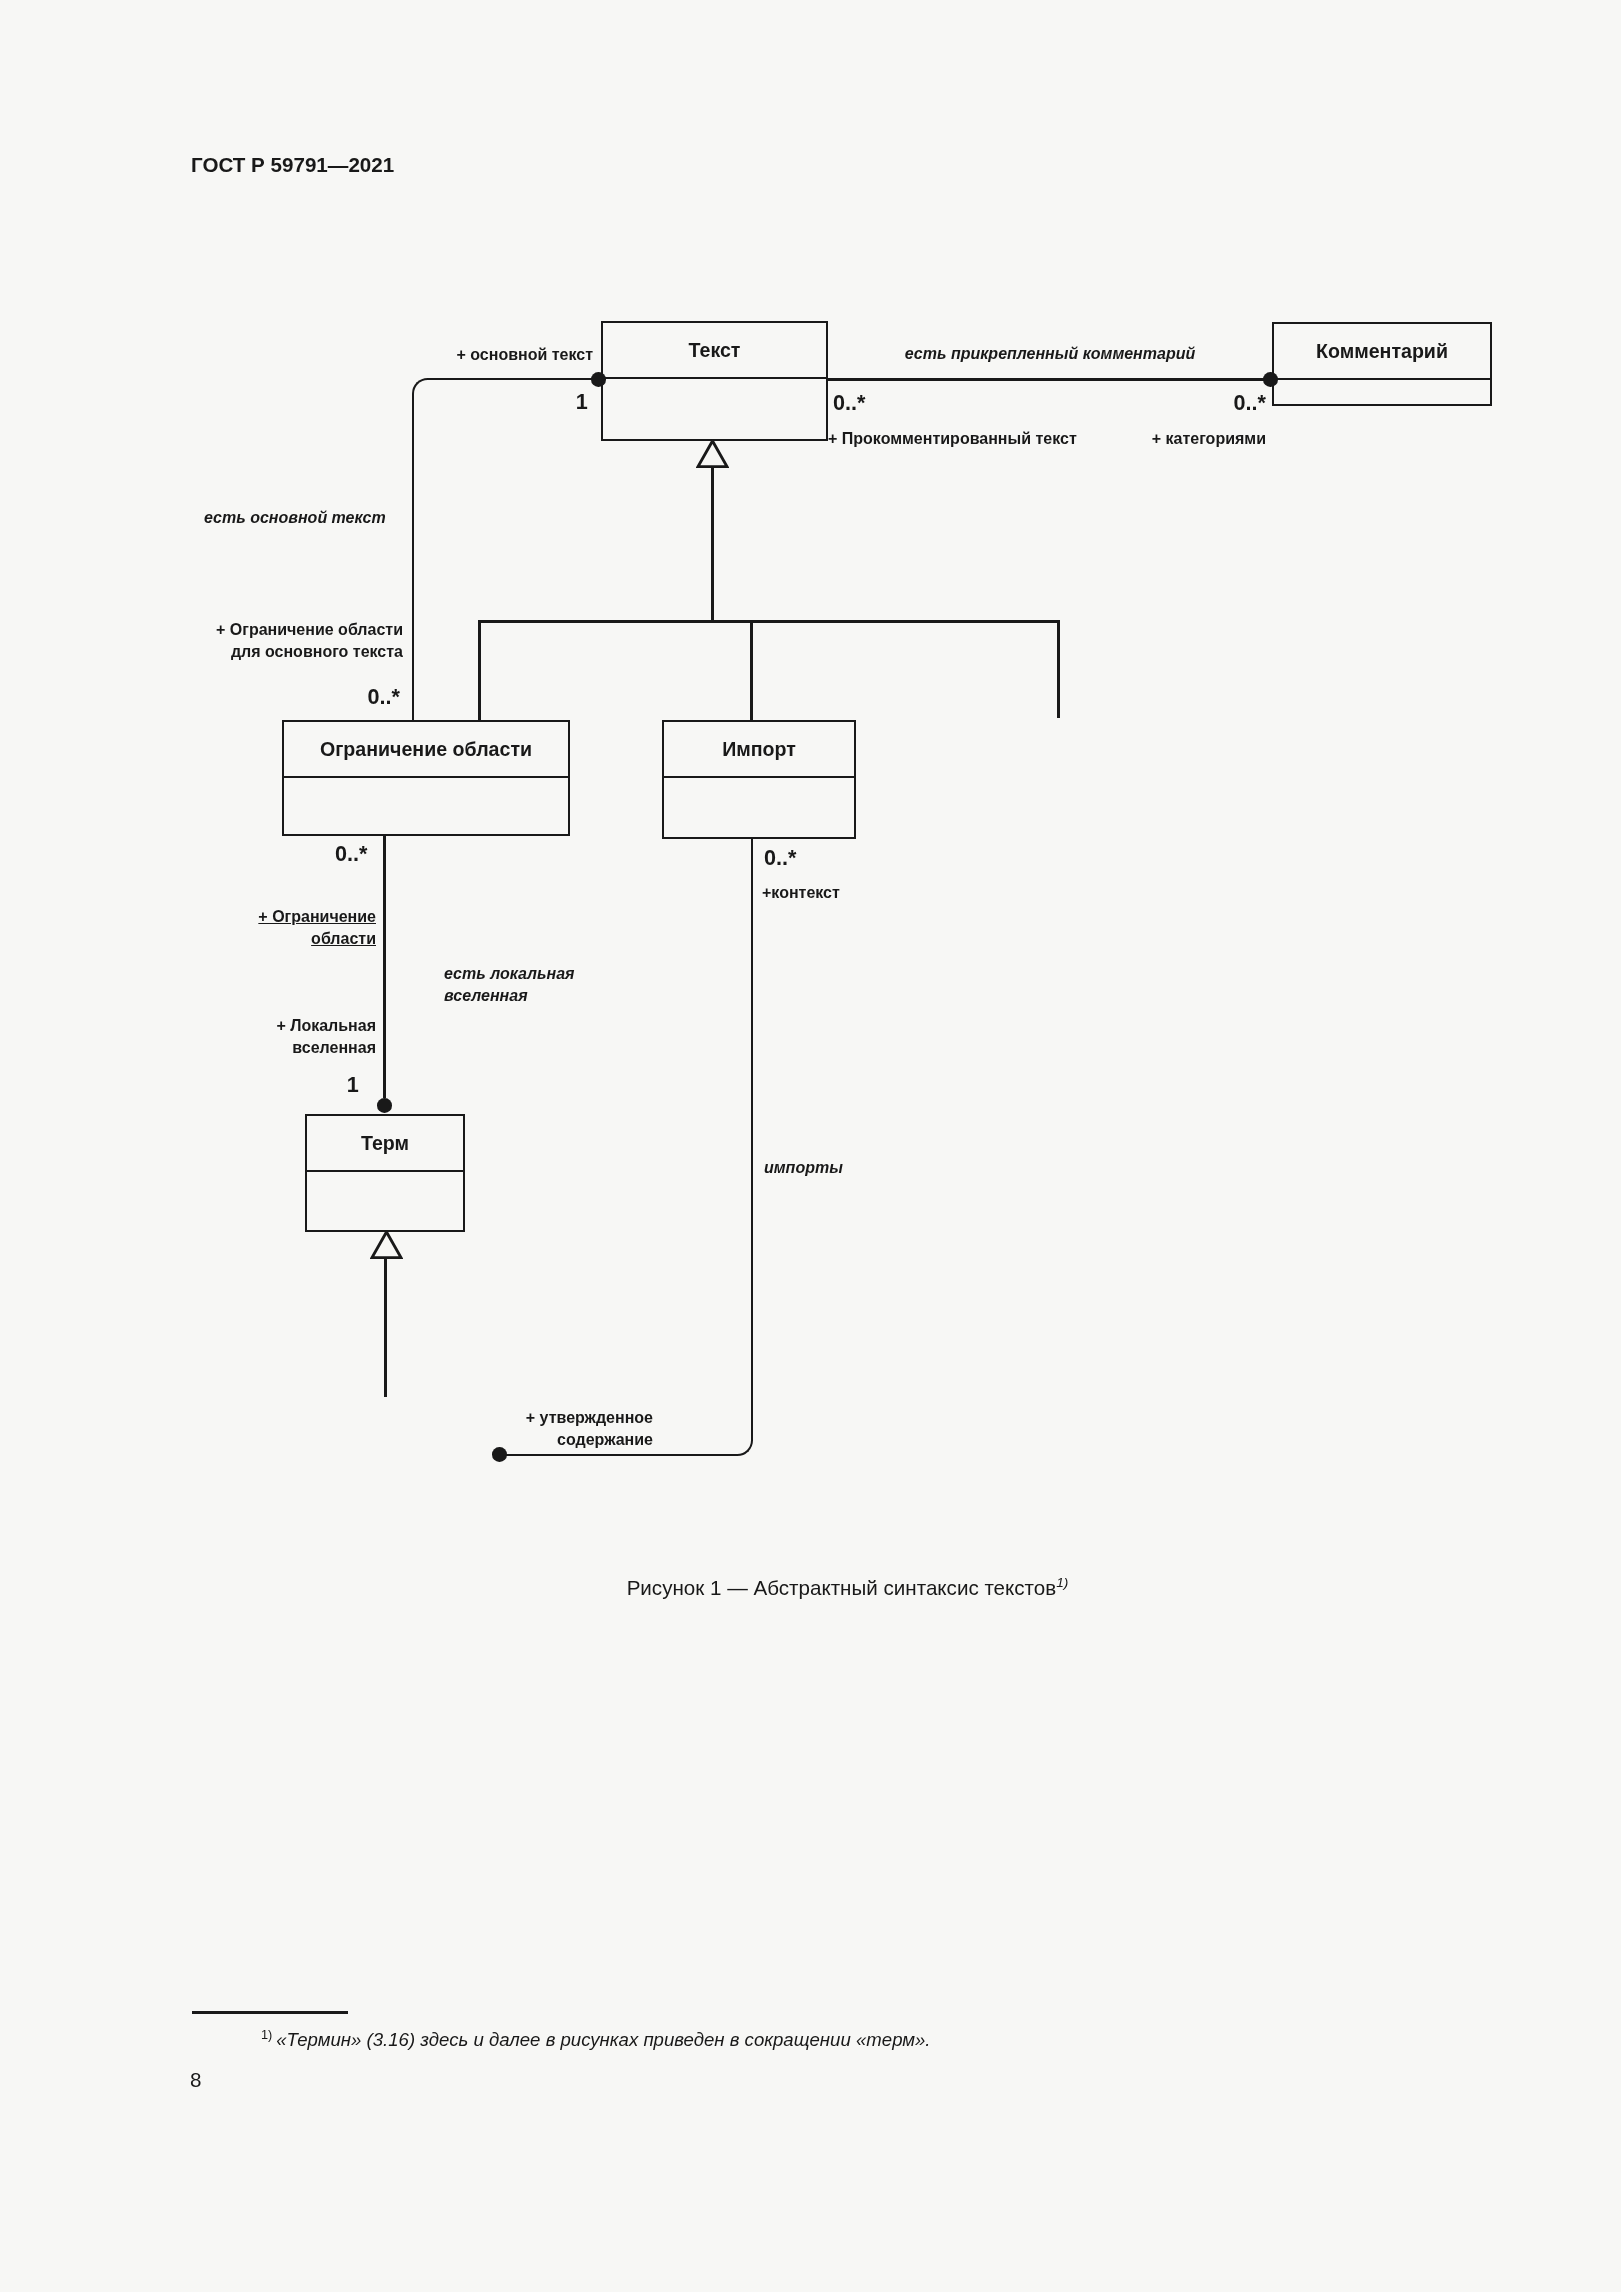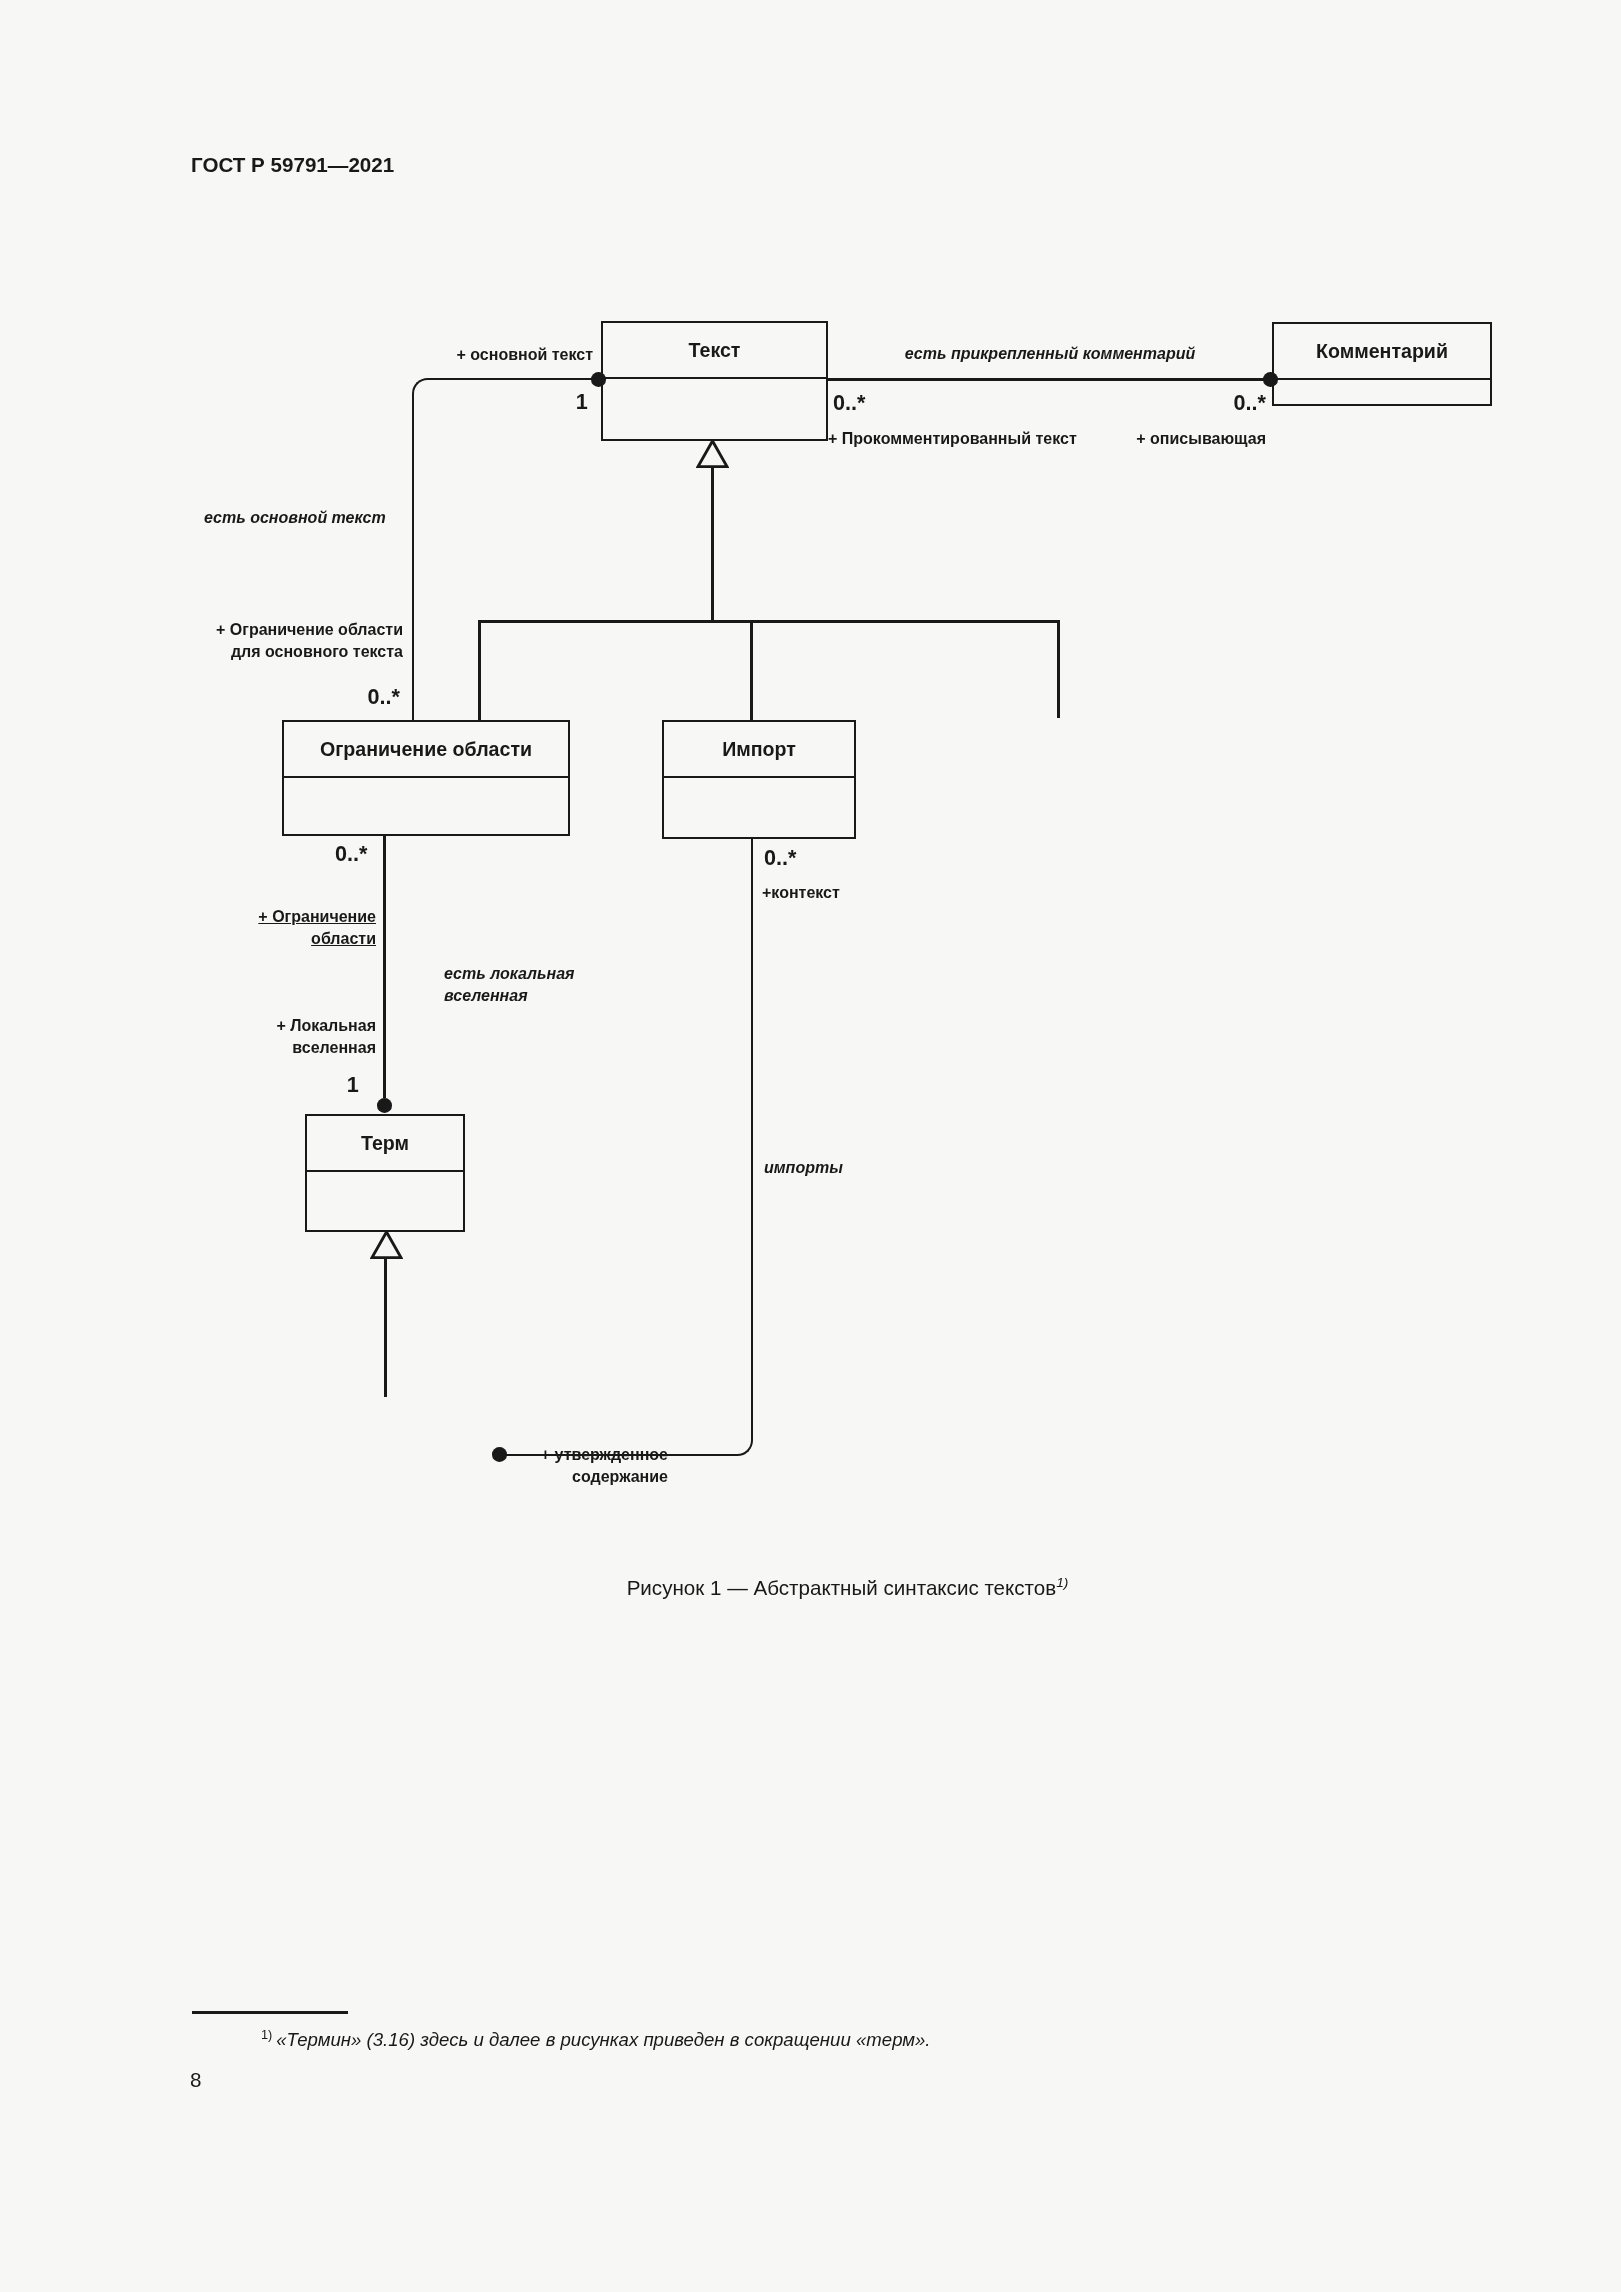--- a/index.html
+++ b/index.html
@@ -88,21 +88,21 @@
   .lbl-plus-ogr-dlya   {left:176px; top:619px; width:227px;}
   .lbl-mult-ogr-top    {left:333px; top:686px; width:67px;}
   .lbl-mult-ogr-bottom {left:335px; top:843px;}
   .lbl-plus-ogr        {left:196px; top:906px; width:180px;text-decoration:underline;}
   .lbl-est-lokal       {left:399px; top:963px;margin-left:45px;}
   .lbl-plus-lokal      {left:196px; top:1015px;width:180px;}
   .lbl-one-term        {left:341px; top:1074px;width:23.5px;}
   .lbl-mult-kontekst   {left:764px; top:847px;}
   .lbl-plus-kontekst   {left:762px; top:882px;}
   .lbl-importy         {left:764px; top:1157px;}
-  .lbl-plus-utverzh    {left:519px; top:1407px;width:149px;margin-top:37px;}
+  .lbl-plus-utverzh    {left:504px; top:1407px;width:149px;}
 </style>
 </head>
 <body>
 
 <div class="page">
 
   <div class="doc-header">ГОСТ Р 59791—2021</div>
 
 
   <div class="diagram">
@@ -146,21 +146,21 @@
     <div class="dot dot-kommentarij"></div>
     <div class="dot dot-term"></div>
     <div class="dot dot-imya"></div>
 
     <div class="lbl ra lbl-plus-osnovnoj">+ основной текст</div>
     <div class="lbl mult ctr lbl-one-tekst">1</div>
     <div class="lbl it ctr lbl-est-prikrep">есть прикрепленный комментарий</div>
     <div class="lbl mult lbl-mult-prokomm">0..*</div>
     <div class="lbl lbl-plus-prokomm">+ Прокомментированный текст</div>
     <div class="lbl mult ra lbl-mult-komm">0..*</div>
-    <div class="lbl ra lbl-plus-komm">+ описывающая</div>
+    <div class="lbl ra lbl-plus-komm">+ категориями</div>
     <div class="lbl it lbl-est-osnovnoj">есть основной текст</div>
     <div class="lbl ra lbl-plus-ogr-dlya">
       <span>+ Ограничение области</span>
       <span>для основного текста</span>
     </div>
     <div class="lbl mult ra lbl-mult-ogr-top">0..*</div>
     <div class="lbl mult lbl-mult-ogr-bottom">0..*</div>
     <div class="lbl ra lbl-plus-ogr">
       <span>+ Ограничение</span>
       <span>области</span>

